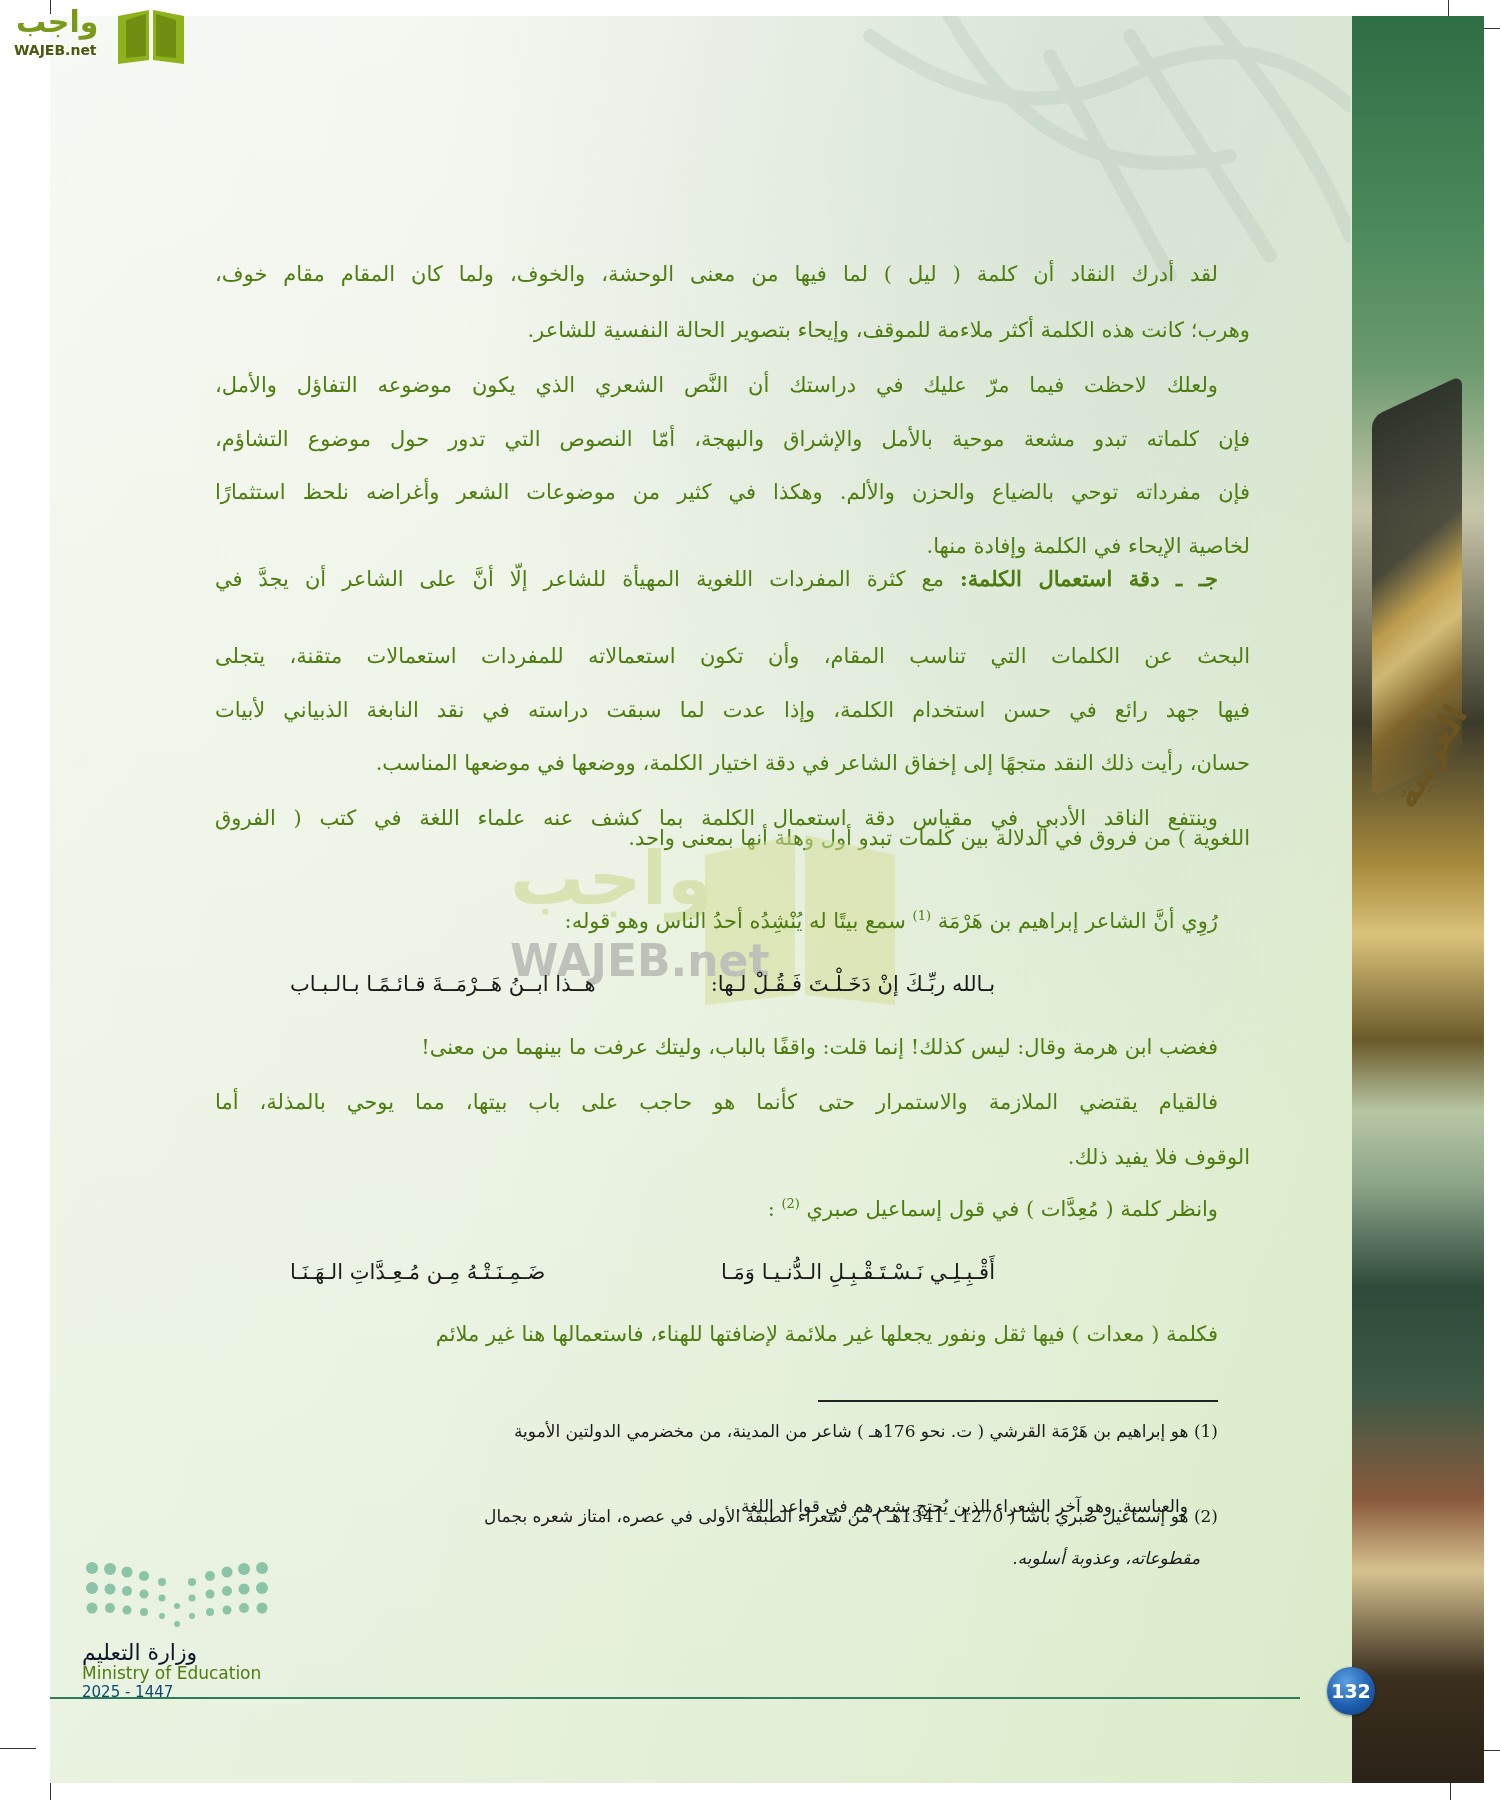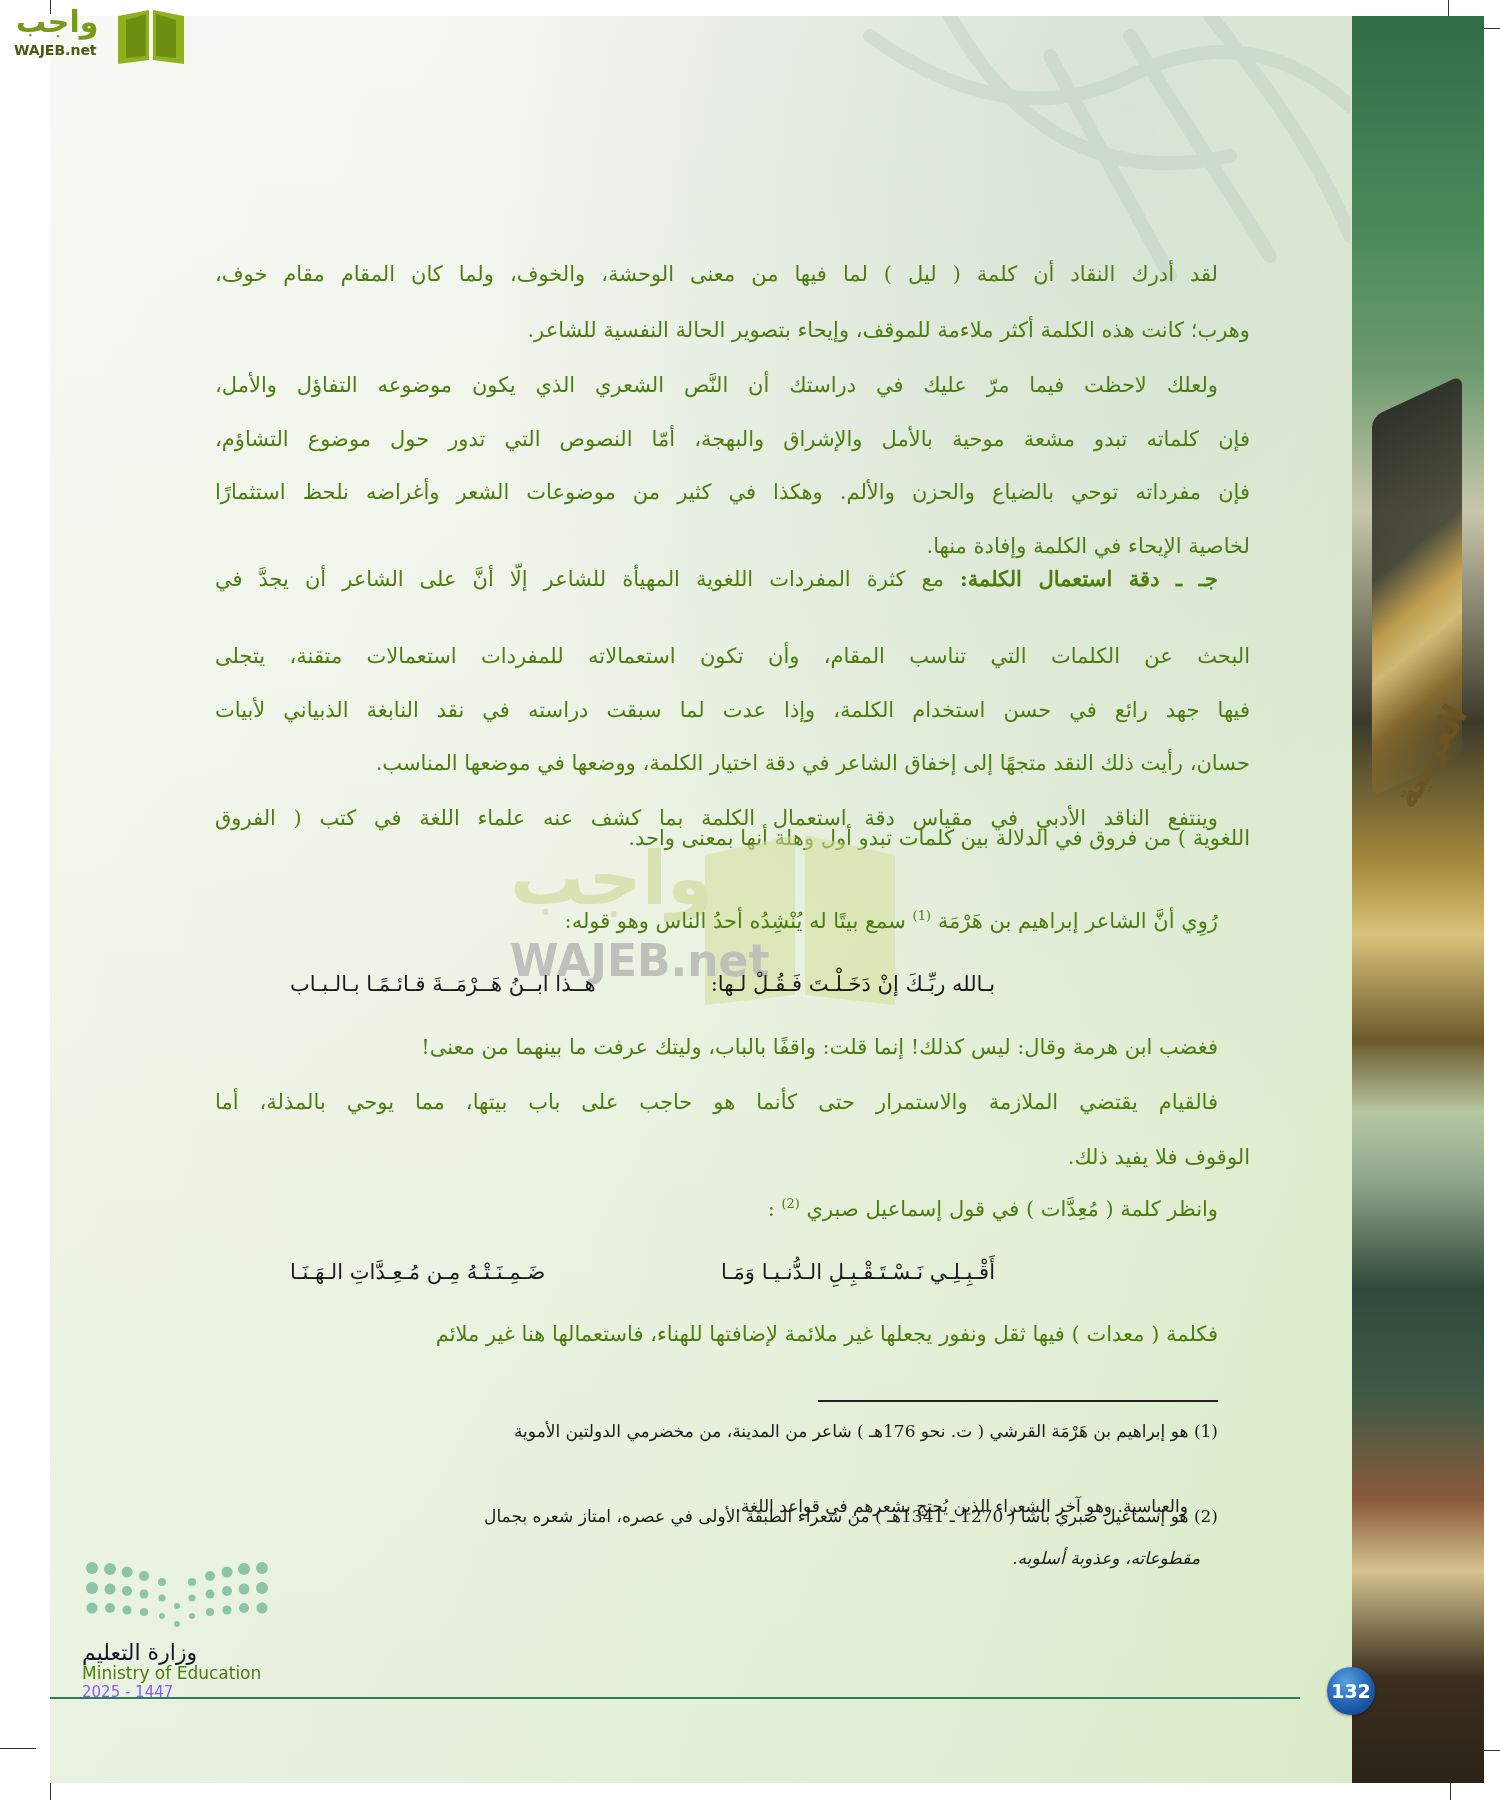--- a/index.html
+++ b/index.html
@@ -37,21 +37,21 @@
   .wajeb-en { position:absolute; left:6px; top:38px; font-family:"DejaVu Sans", sans-serif; font-weight:bold; font-size:14px; color:#4a5a10; }
   .wajeb-book { position:absolute; left:108px; top:4px; width:70px; height:56px; }
   .watermark { position:absolute; left:510px; top:835px; width:400px; height:180px; opacity:0.55; pointer-events:none; }
   .wm-ar { position:absolute; left:0; top:0; font-family:"DejaVu Sans", sans-serif; font-weight:bold; font-size:74px; color:#c8d68a; direction:rtl; }
   .wm-en { position:absolute; left:0; top:100px; font-family:"DejaVu Sans", sans-serif; font-weight:bold; font-size:44px; color:#9a9a9a; }
   .wm-book { position:absolute; left:195px; top:0; width:190px; height:170px; }
   .moe { position:absolute; left:82px; top:1560px; width:200px; }
   .moe-dots { width:190px; height:70px; }
   .moe-ar { font-family:"DejaVu Sans", sans-serif; font-size:22px; color:#0f172a; direction:rtl; text-align:left; margin-top:6px; }
   .moe-en { font-family:"DejaVu Sans", sans-serif; font-size:17px; color:#4d7c0f; margin-top:-2px; }
-  .moe-year { font-family:"DejaVu Sans", sans-serif; font-size:15px; color:#8b5cf6; margin-top:0px; }
+  .moe-year { font-family:"DejaVu Sans", sans-serif; font-size:15px; color:#0c4a6e; margin-top:0px; }
   .crop { position:absolute; background:#333; }
 </style>
 </head>
 <body>
 
 <div class="crop" style="left:50px; top:0; width:1px; height:14px;"></div>
 <div class="crop" style="left:1448px; top:0; width:1px; height:20px;"></div>
 <div class="crop" style="left:1465px; top:28px; width:35px; height:1px;"></div>
 <div class="crop" style="left:0; top:1748px; width:36px; height:1px;"></div>
 <div class="crop" style="left:50px; top:1765px; width:1px; height:35px;"></div>

